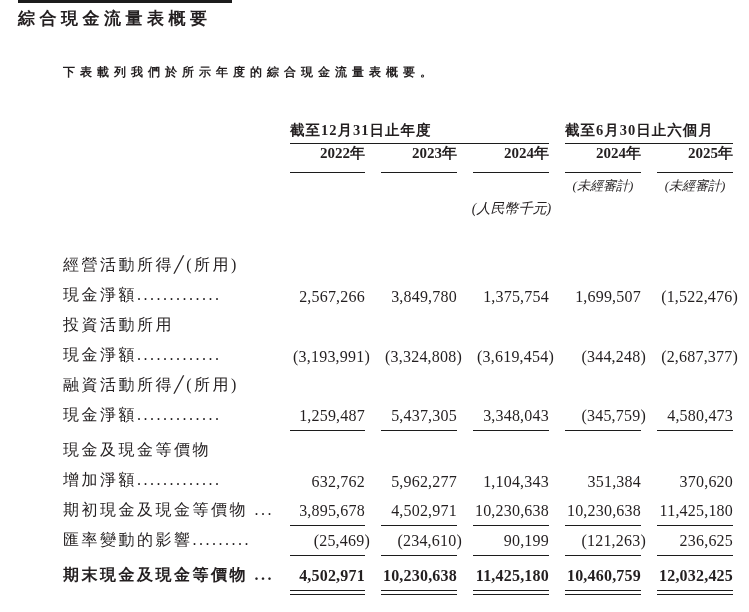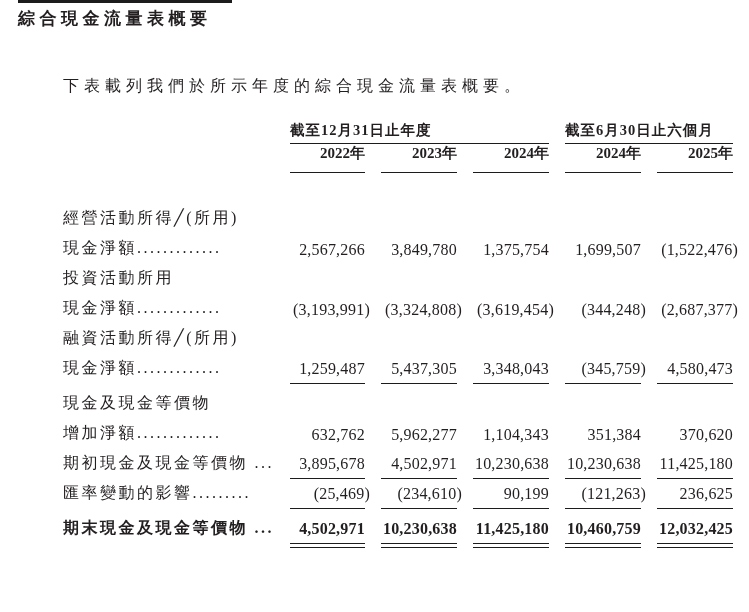--- a/index.html
+++ b/index.html
@@ -11,22 +11,22 @@
   }
   .page { position:absolute; inset:0; width:749px; height:612px; background:#ffffff; overflow:hidden; }
 
   .top-rule { position:absolute; left:18px; top:0; width:214px; height:3px; background:#1c1c1c; }
 
   .title {
     position:absolute; left:18px; top:7px;
     font-size:17px; font-weight:bold; letter-spacing:4.5px; white-space:nowrap;
   }
   .intro {
-    position:absolute; left:63px; top:76px;
-    font-size:16px; letter-spacing:5px; white-space:nowrap;
+    position:absolute; left:63px; top:64px;
+    font-size:12px; letter-spacing:5px; white-space:nowrap;font-weight:bold;
   }
 
   table.fin {
     position:absolute; left:47px; top:116px;
     border-collapse:separate; border-spacing:16px 0;
     table-layout:fixed;
   }
   col.c-lbl { width:195px; }
   col.c-num { width:78px; }
 
@@ -96,21 +96,31 @@
 
     <tr class="hdr-yr">
       <td></td>
       <td class="yr">2022年</td>
       <td class="yr">2023年</td>
       <td class="yr">2024年</td>
       <td class="yr">2024年</td>
       <td class="yr">2025年</td>
     </tr>
 
-
+    <tr class="hdr-audit">
+      <td></td>
+      <td colspan="3"></td>
+      <td class="audit">(未經審計)</td>
+      <td class="audit">(未經審計)</td>
+    </tr>
+
+    <tr class="hdr-curr">
+      <td></td>
+      <td class="curr" colspan="5">(人民幣千元)</td>
+    </tr>
 
     <tr class="hdr-sp">
       <td colspan="6"></td>
     </tr>
 
     <tr class="data">
       <td class="rl">經營活動所得╱(所用)</td>
       <td colspan="5"></td>
     </tr>
 

